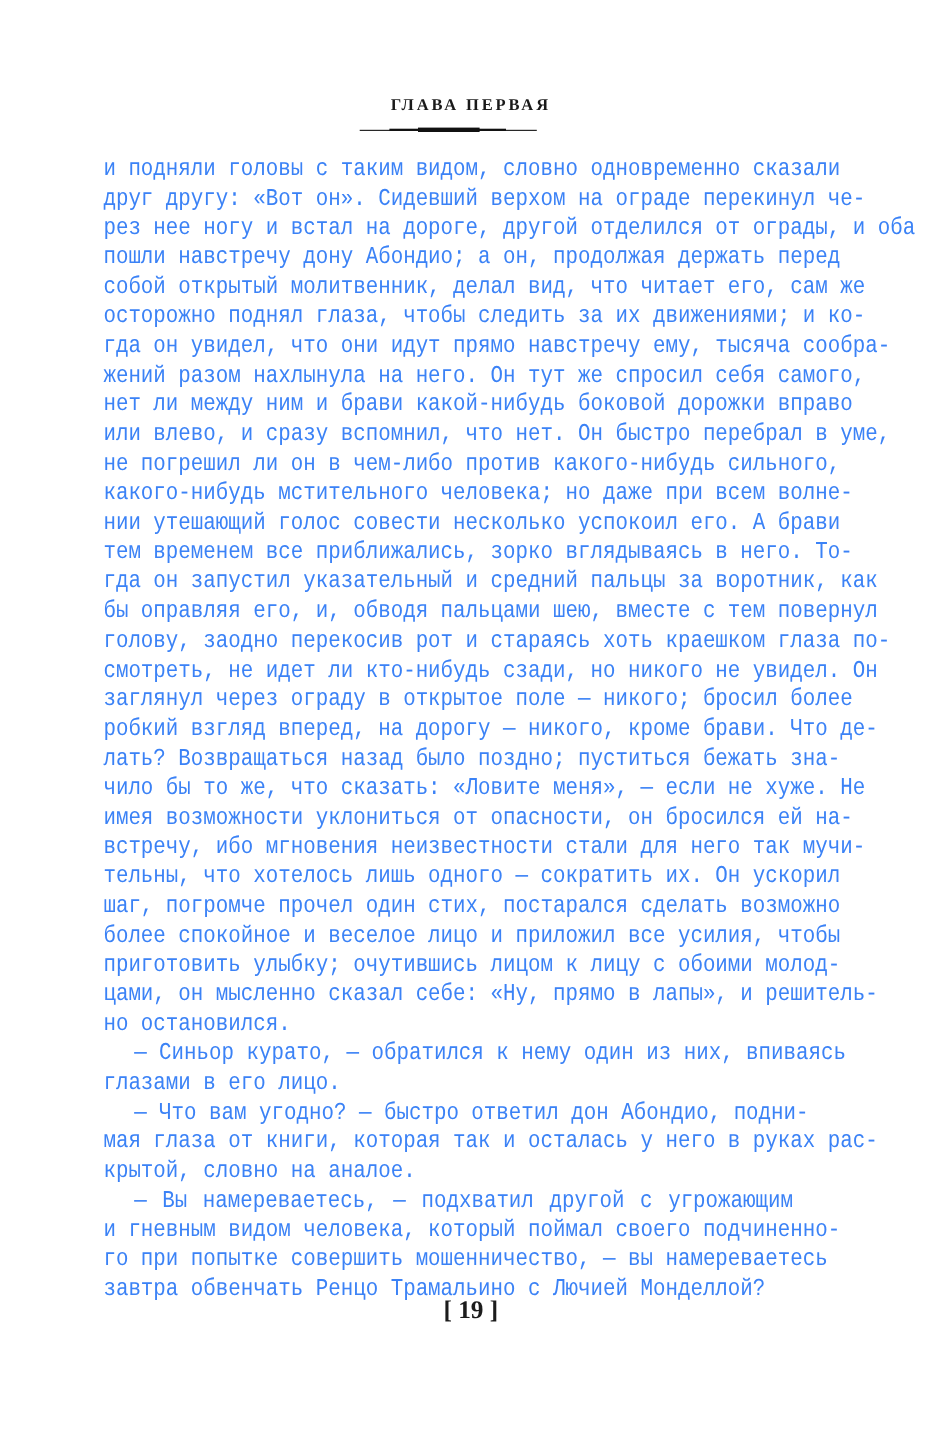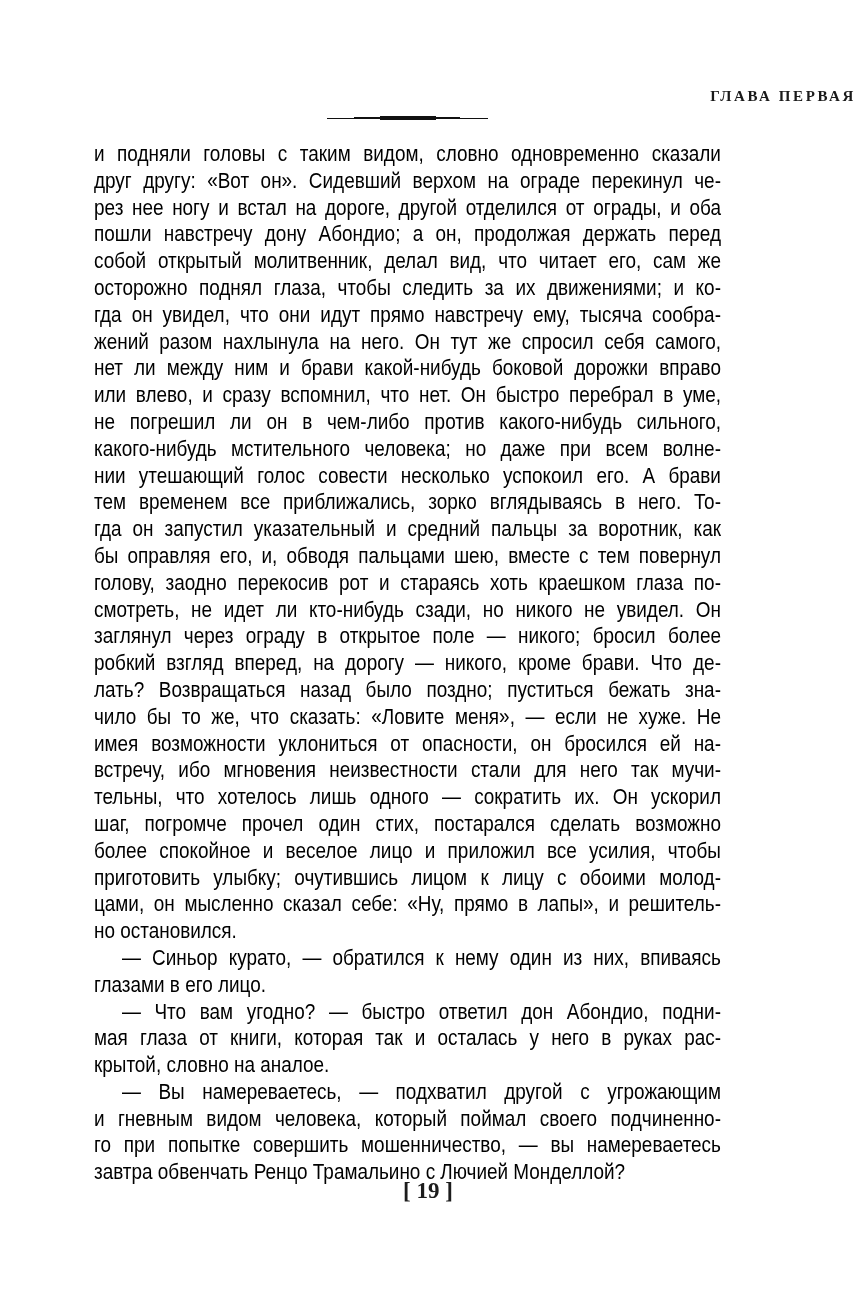--- a/index.html
+++ b/index.html
@@ -1,29 +1,29 @@
 <!DOCTYPE html>
 <html><head>
 <meta charset="utf-8">
 <style>
   html, body { margin: 0; padding: 0; background: #ffffff; }
   body { width: 856px; height: 1299px; position: relative; overflow: hidden; }
   .page { position: absolute; left: 0; top: 0; width: 856px; height: 1299px; background: #ffffff; }
   .running-head {
-    position: absolute; left: 0; width: 856px; top: 88px; text-align: right;
+    position: absolute; left: 0; width: 856px; top: 88px; text-align: center;
     font-family: "Liberation Serif", serif; font-weight: bold; font-size: 15px;
     letter-spacing: 2.6px; color: #1a1a1a;
   }
   .rule { position: absolute; background: #111; }
   .rule-thin { left: 327px; width: 161px; top: 118px; height: 1px; }
   .rule-mid { left: 354px; width: 106px; top: 117px; height: 2px; }
   .rule-thick { left: 380px; width: 56px; top: 116px; height: 4px; }
   .body-text {
     position: absolute; left: 94px; top: 141px; width: 627px;
-    font-family: Liberation Sans, sans-serif; font-size: 22px; color: #000000;
+    font-family: Liberation Mono, monospace; font-size: 22px; color: #3b82f6;
   }
   .line {
     height: 26.8px; line-height: 26.8px; white-space: nowrap;
     text-align: justify; text-align-last: justify; display: block;
     transform: scaleX(0.86); transform-origin: left center; width: 729px;
   }
   .line.last { text-align-last: left; }
   .line.indent { padding-left: 32.5px; width: 696.5px; }
   .page-number {
     position: absolute; left: 0; width: 856px; top: 1178px; text-align: center;

